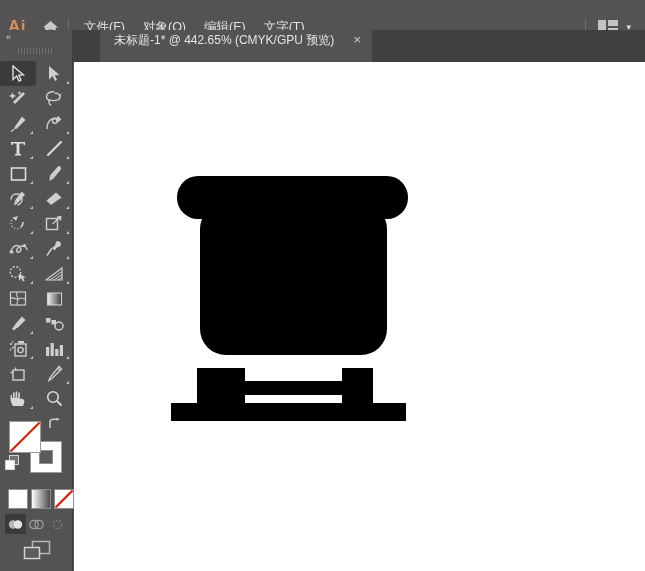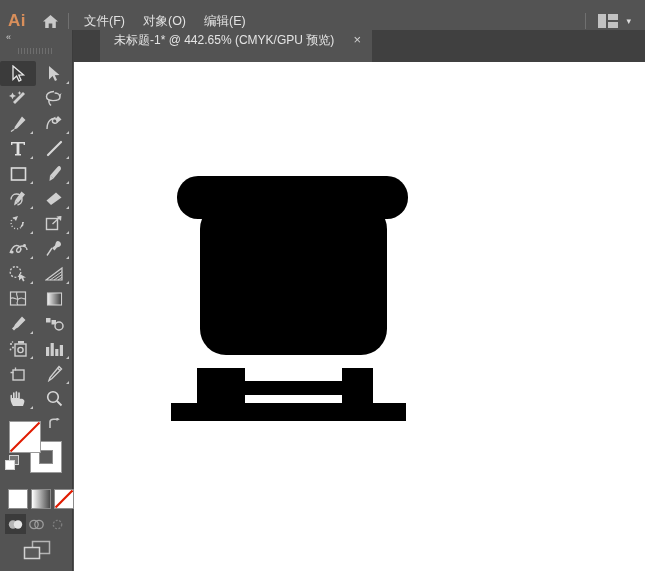--- a/index.html
+++ b/index.html
@@ -7,21 +7,21 @@
     width: 645px; height: 571px;
     overflow: hidden;
     background: #535353;
     font-family: "Liberation Sans", sans-serif;
     -webkit-font-smoothing: antialiased;
   }
   #app { position: relative; width: 645px; height: 571px; }
 
   
   #menubar {
-    position: absolute; left: 0; top: 6px; width: 645px; height: 30px;
+    position: absolute; left: 0; top: 12px; width: 645px; height: 30px;
     background: #535353;
     display: flex; align-items: center;
   }
   #ai-logo {
     width: 34px; height: 30px;
     display: flex; align-items: center; justify-content: center;
     color: #d98f5b; font-size: 17px; font-weight: bold;
     letter-spacing: 0.5px;
   }
   #home-btn {
@@ -174,20 +174,21 @@
     <div id="home-btn">
       <svg width="17" height="15" viewBox="0 0 17 15" aria-hidden="true">
         <path d="M8.5 1 L16 7.5 L13.8 7.5 L13.8 14 L10.3 14 L10.3 9.6 L6.7 9.6 L6.7 14 L3.2 14 L3.2 7.5 L1 7.5 Z" fill="#c9c9c9"></path>
       </svg>
     </div>
     <div class="mb-sep"></div>
 
     <div class="menu-item">文件(F)</div>
     <div class="menu-item">对象(O)</div>
     <div class="menu-item">编辑(E)</div>
+    <div class="menu-item">文字(T)</div>
 
     <div id="menu-right">
       <div class="mb-sep"></div>
       <div id="panel-layout-icon">
         <svg width="20" height="14" viewBox="0 0 20 14" aria-hidden="true">
           <rect x="0" y="0" width="8" height="14" fill="#c2c2c2"></rect>
           <rect x="10" y="0" width="10" height="6" fill="#c2c2c2"></rect>
           <rect x="10" y="8" width="10" height="6" fill="#c2c2c2"></rect>
         </svg>
       </div>

